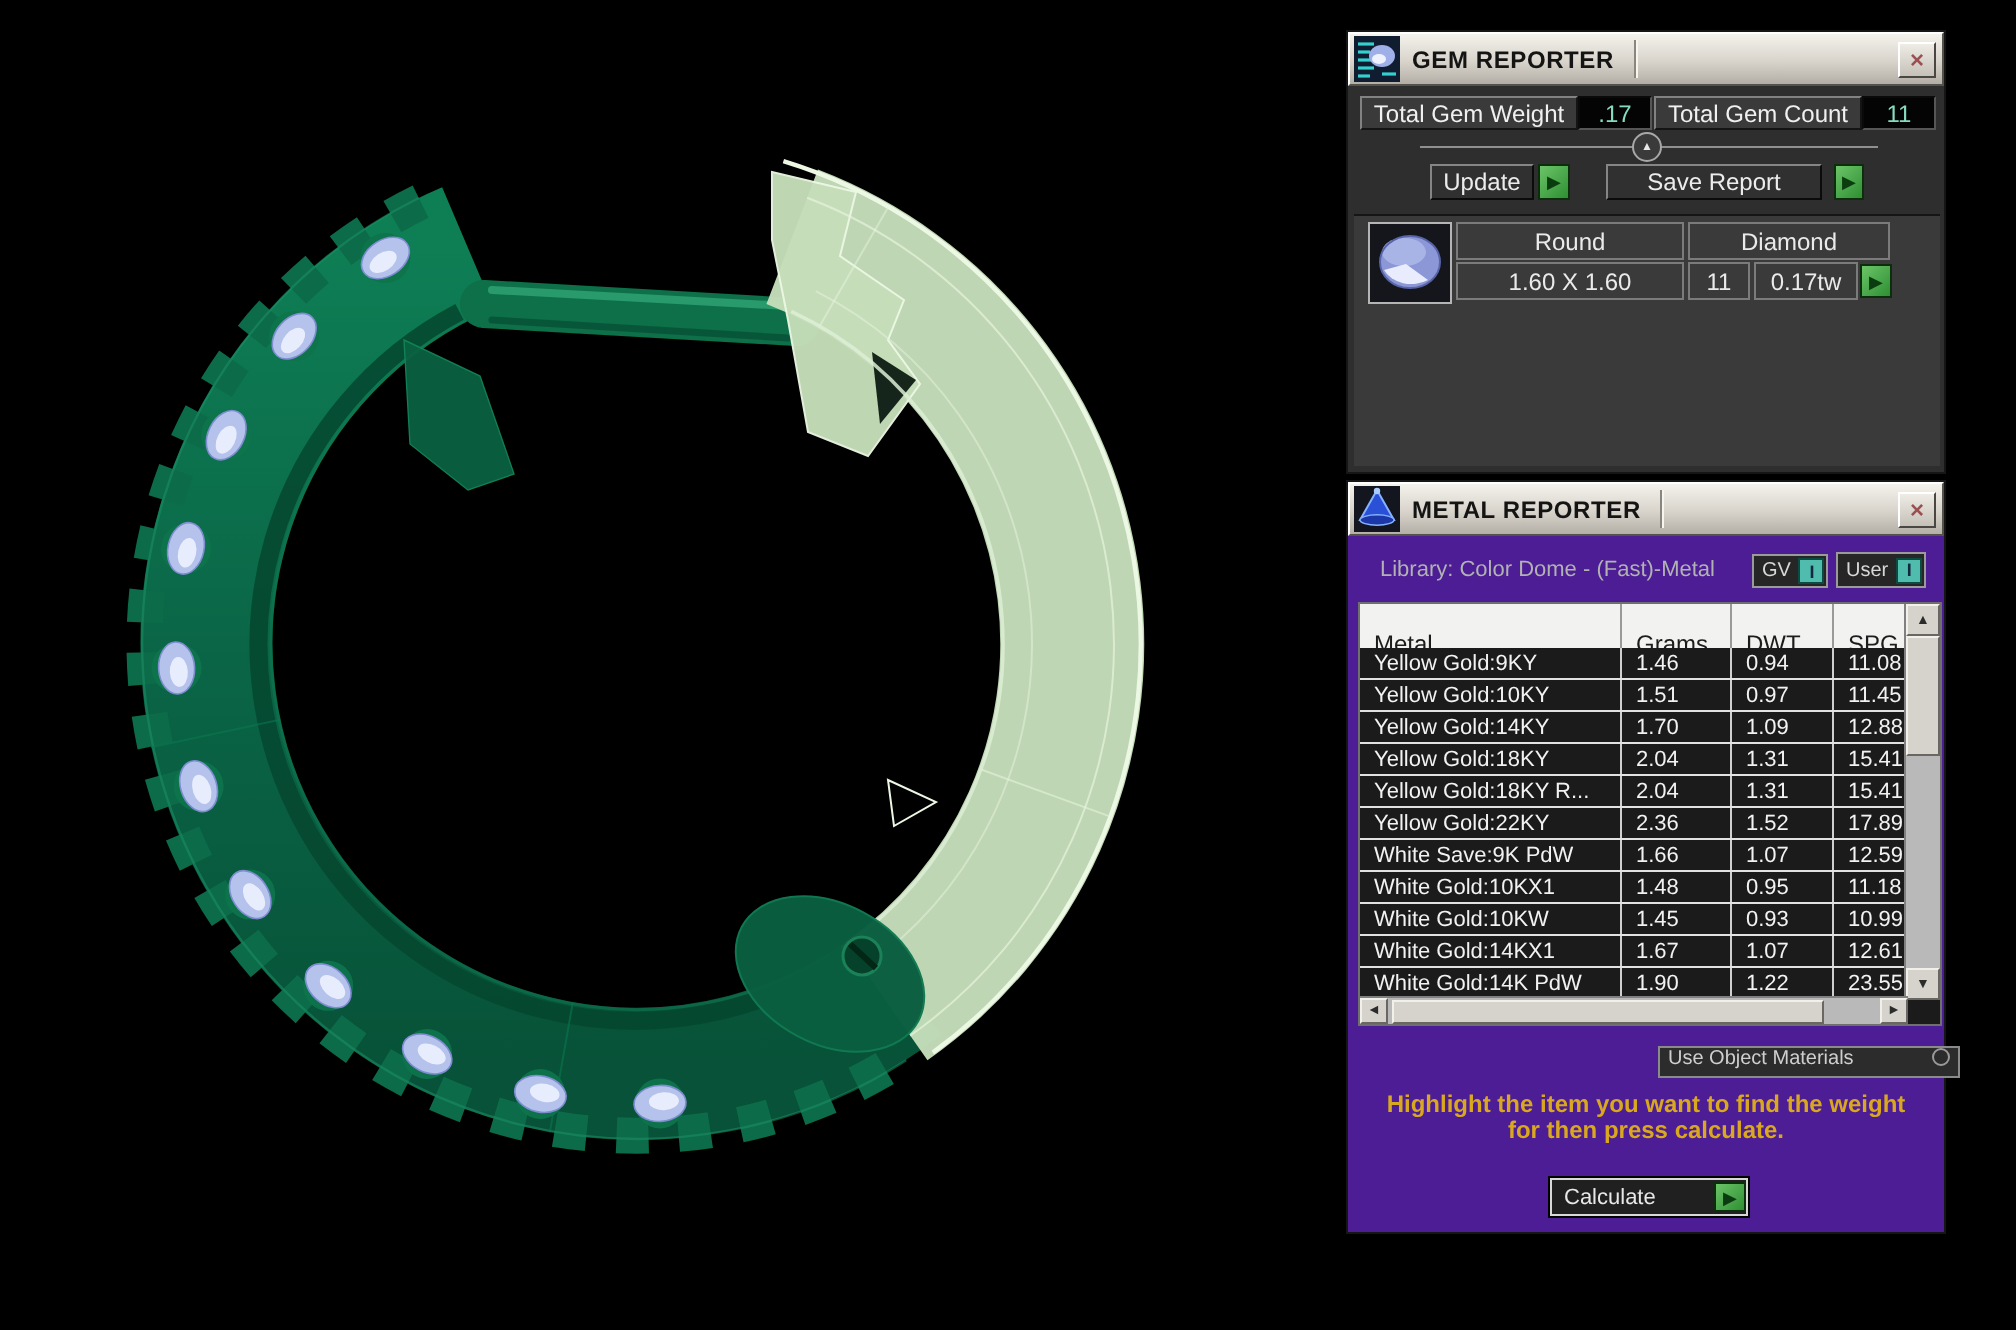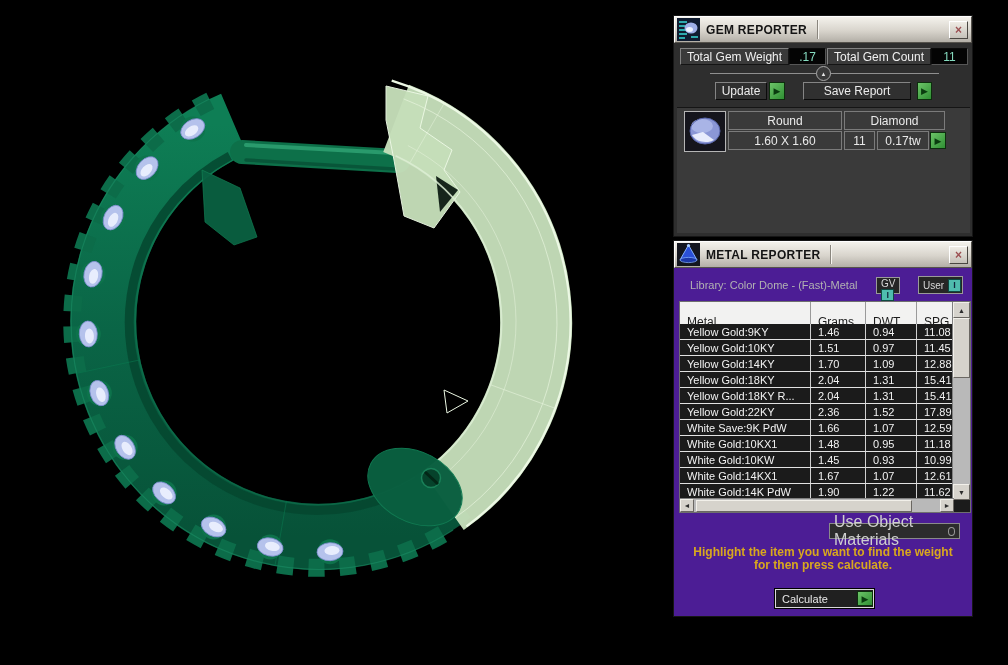--- a/index.html
+++ b/index.html
@@ -57,22 +57,22 @@
   .mrow .c { height:15px; font-size:11px; color:#f2f2f2; display:flex; align-items:center; padding-left:7px;
              border-right:1px solid #cfcfcf; overflow:hidden; white-space:nowrap; }
   .cw0{width:131px;} .cw1{width:55px;} .cw2{width:51px;} .cw3{width:37px; border-right:none!important;}
 
   .vscroll { position:absolute; right:0; top:0; width:18px; height:198px; background:#b9b9b9; border-left:1px solid #808080; }
   .hscroll { position:absolute; left:0; bottom:0; width:274px; height:14px; background:#b9b9b9; border-top:1px solid #808080; display:flex; align-items:center; }
   .sbtn { background:#d6d3cc; border:1px solid; border-color:#f2f0ea #6a6762 #6a6762 #f2f0ea; color:#2c2c2c;
           display:flex; align-items:center; justify-content:center; cursor:pointer; }
   .sthumb { background:#d6d3cc; border:1px solid; border-color:#f2f0ea #6a6762 #6a6762 #f2f0ea; cursor:pointer; }
 
-  #uombtn { position:absolute; left:155px; top:282px; width:131px; height:16px; background:#2c2c2c; border:1px solid #8a8a8a;
-            color:#cfcfcf; font-size:16px; display:flex; align-items:center; padding:0 4px; cursor:pointer; }
+  #uombtn { position:absolute; left:155px; top:282px; width:151px; height:16px; background:#2c2c2c; border:1px solid #8a8a8a;
+            color:#cfcfcf; font-size:10px; display:flex; padding:0 4px; cursor:pointer; }
   #uombtn .circ { width:9px; height:9px; border:1px solid #9a9a9a; border-radius:50%; margin-left:auto; }
   .instr { position:absolute; left:0; width:100%; text-align:center; font-size:12px; font-weight:bold; color:#d9a81e; }
   #calcbtn { position:absolute; left:101px; top:348px; width:99px; height:19px; background:#202020;
              border:1px solid #d8d8d8; outline:1px solid #000; color:#e8e8e8; font-size:11px;
              display:flex; align-items:center; padding-left:6px; cursor:pointer; }
   #calcbtn .ga { margin-left:auto; width:16px; height:15px; background:linear-gradient(135deg,#6cc468,#2f8f33);
                  border:1px solid #0d2e0d; color:#0a3c0f; font-size:9px; display:flex; align-items:center; justify-content:center; }
 
   
   #sliderline { position:absolute; left:36px; top:57px; width:229px; height:1px; background:#8f8f8f; }
@@ -262,21 +262,21 @@
           <ellipse cx="11.5" cy="17" rx="8.5" ry="2.6" fill="#1c38a8" stroke="#86b2ff" stroke-width=".7"></ellipse>
           <circle cx="11.5" cy="2.5" r="1.6" fill="#a9ccff"></circle>
         </svg>
       </span>
       <span class="ttext">METAL REPORTER</span>
       <span class="tdiv"></span>
       <button class="closeb">×</button>
     </header>
     <div class="pbody" style="background:#4c1d95;">
       <span class="libtxt" style="left:16px; top:11px;">Library: Color Dome - (Fast)-Metal</span>
-      <div class="tealbtn" style="left:202px; top:9px;flex-direction:column;">
+      <div class="tealbtn" style="left:202px; top:9px;">
         <span class="lab">GV</span>
         <span class="ind">I</span>
       </div>
       <div class="tealbtn" style="left:244px; top:8px; height:18px;">
         <span class="lab">User</span>
         <span class="ind">I</span>
       </div>
 
       <div id="mtable" style="top:33px;">
         <div class="mhead">
@@ -343,21 +343,21 @@
           <div class="mrow">
               <span class="c cw0">White Gold:14KX1</span>
               <span class="c cw1">1.67</span>
               <span class="c cw2">1.07</span>
               <span class="c cw3">12.61</span>
             </div>
           <div class="mrow">
               <span class="c cw0">White Gold:14K PdW</span>
               <span class="c cw1">1.90</span>
               <span class="c cw2">1.22</span>
-              <span class="c cw3">11.62</span>
+              <span class="c cw3">23.55</span>
             </div>
         </div>
         <div class="vscroll">
           <div class="sbtn" style="width:17px; height:16px; font-size:7px;">▲</div>
           <div class="sthumb" style="width:17px; height:60px;"></div>
           <div class="sbtn" style="width:17px; height:16px; font-size:7px; position:absolute; bottom:0;">▼</div>
         </div>
         <div class="hscroll">
           <div class="sbtn" style="width:14px; height:13px; font-size:7px;">◄</div>
           <div class="sthumb" style="width:216px; height:12px; margin-left:2px;"></div>

